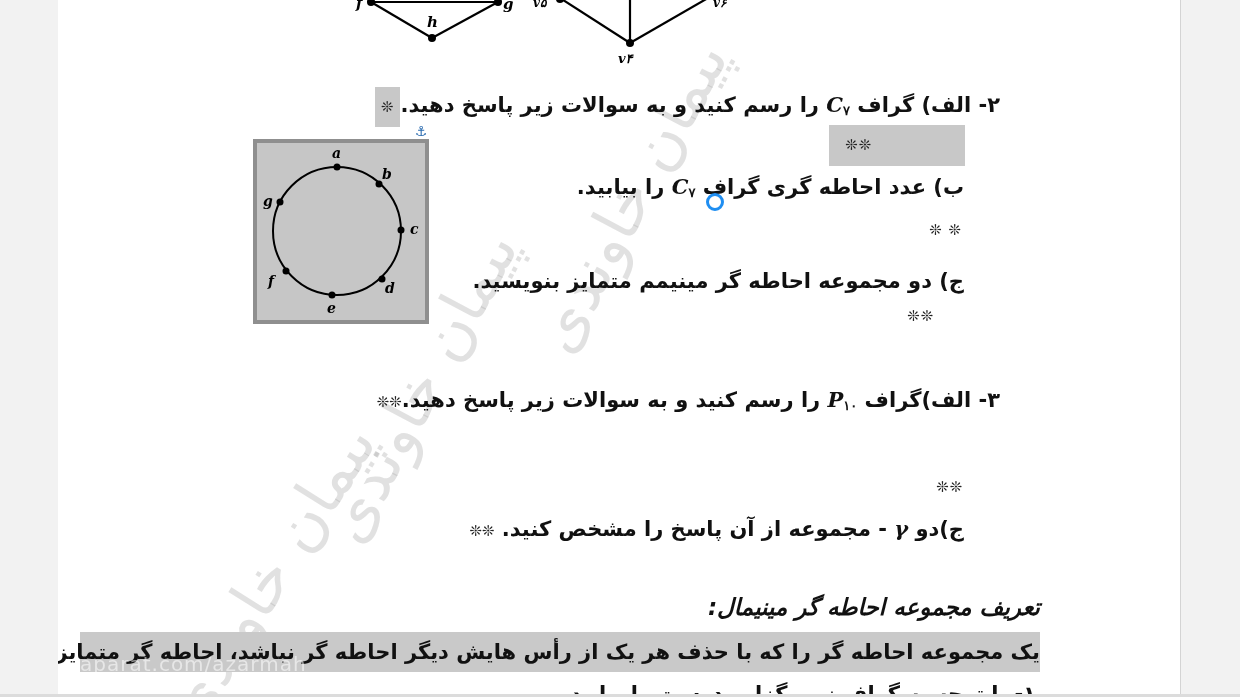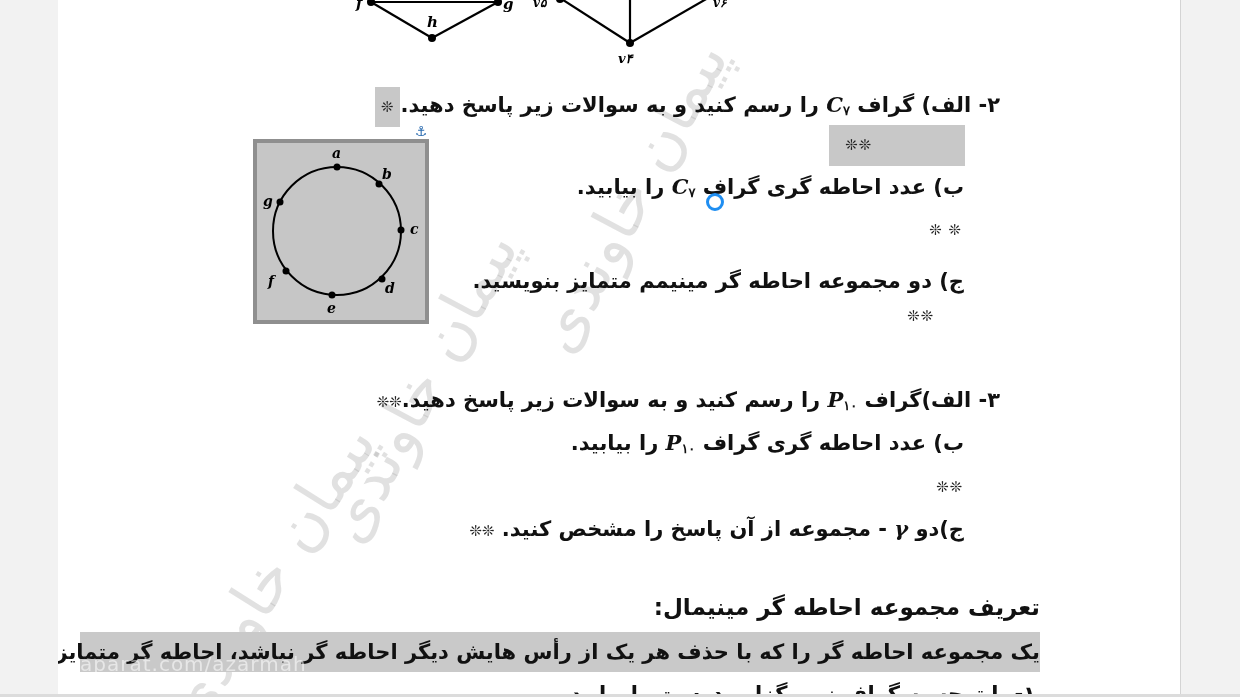--- a/index.html
+++ b/index.html
@@ -132,36 +132,31 @@
     </svg>
   </div>
 
   <div class="abs rtl line" style="right:180px; top:386px;">
     <span>۳-</span>
     <span>الف)گراف</span>
     <span class="math"><span>P</span><span class="sub">۱۰</span></span>
     <span>را رسم کنید و به سوالات زیر پاسخ دهید.</span><span class="star">❊❊</span>
   </div>
 
-  <div class="abs rtl line" style="right:216px; top:429px;">
-    <span>ب) عدد احاطه گری گراف</span>
-    <span class="math"><span>P</span><span class="sub">۱۰</span></span>
-    <span>را بیابید.</span>
-  </div>
 
   <div class="abs star" style="left:878px; top:478px;">❊❊</div>
 
   <div class="abs rtl line" style="right:216px; top:515px;">
     <span>ج)دو</span>
     <span class="math">γ</span>
     <span>- مجموعه از آن پاسخ را مشخص کنید.</span>
     <span class="star">❊❊</span>
   </div>
 
-  <div class="abs rtl heading" style="right:140px; top:592px;">تعریف مجموعه احاطه گر مینیمال:</div>
+  <div class="abs rtl heading" style="right:140px; top:592px;font-style:italic;">تعریف مجموعه احاطه گر مینیمال:</div>
 
   <div class="def-bar"></div>
   <div class="abs rtl line" style="right:140px; top:638px; font-size:21px;">یک مجموعه احاطه گر را که با حذف هر یک از رأس هایش دیگر احاطه گر نباشد، احاطه گر متمایز می نامیم.</div>
   <div class="url-wm">aparat.com/azarmah</div>
 
   <div class="abs rtl line" style="right:144px; top:680px; clip-path: inset(0 0 12px 0);">۱- با توجه به گراف زیر، گزاره درست را بیابید</div>
 </div>
 
 <div class="bottom-strip"></div>
 

